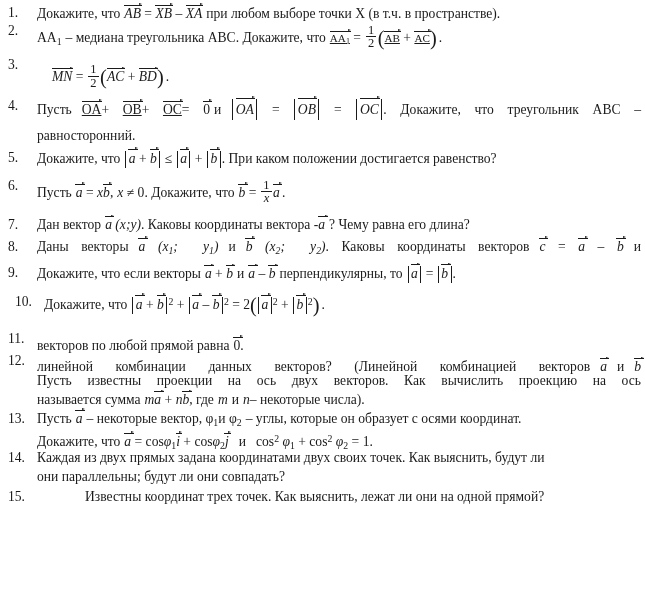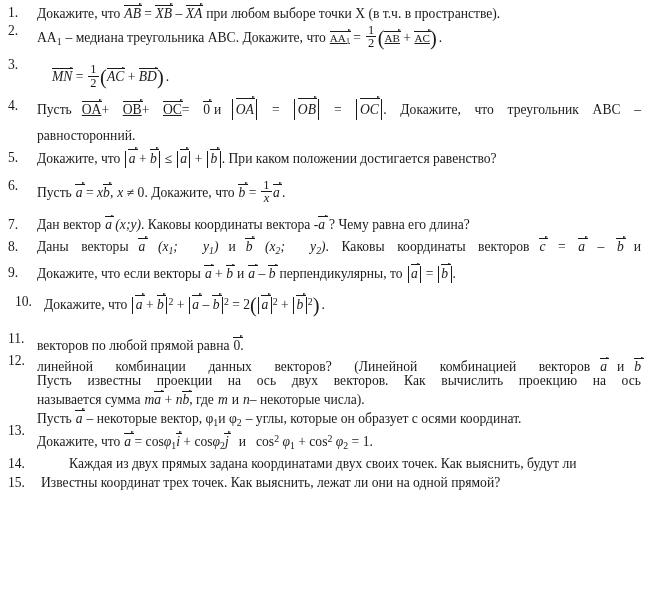--- a/index.html
+++ b/index.html
@@ -218,35 +218,36 @@
 
   <div class="problem" style="margin-top:2px;">
     <span class="num">12.</span>
     <span class="body">
       <div class="line just" style="margin-top:6px;"><span>линейной   комбинации   данных   векторов?   (Линейной   комбинацией   векторов</span><span class="wgap"></span><span class="mrow"><span class="av">a</span></span><span class="wgap"></span><span>и</span><span class="wgap"></span><span class="mrow"><span class="av">b</span></span></div>
       <div class="line just">Пусть   известны   проекции   на   ось   двух   векторов.   Как   вычислить   проекцию   на   ось</div>
       <div class="line" style="margin-top:6px;"><span>называется сумма</span><span class="gap"></span><span class="mrow"><span class="it">m</span><span class="av">a</span> + <span class="it">n</span><span class="av">b</span></span><span>, где</span><span class="gap"></span><span class="it">m</span><span class="gap"></span><span>и</span><span class="gap"></span><span class="it">n</span><span>– некоторые числа).</span></div>
     </span>
   </div>
 
-  <div class="problem" style="margin-top:5px;align-items:center;">
+  <div class="problem" style="margin-top:5px;">
     <span class="num">13.</span>
     <span class="body">
       <div class="line"><span>Пусть</span><span class="gap"></span><span class="mrow"><span class="av">a</span></span><span class="gap"></span><span>– некоторые вектор, φ</span><span class="sub">1</span><span>и φ</span><span class="sub">2</span><span class="gap"></span><span>– углы, которые он образует с осями координат.</span></div>
       <div class="line" style="margin-top:6px;"><span>Докажите, что</span><span class="gap"></span><span class="mrow"><span class="av">a</span> = cos<span class="it">φ</span><span class="sub">1</span><span class="av">i</span> + cos<span class="it">φ</span><span class="sub">2</span><span class="av">j</span><span class="wgap"></span>и<span class="wgap"></span>cos<span class="sup">2</span> <span class="it">φ</span><span class="sub">1</span> + cos<span class="sup">2</span> <span class="it">φ</span><span class="sub">2</span> = 1</span><span>.</span></div>
     </span>
   </div>
 
-  <div class="problem" style="margin-top:6px;gap:32px;">
+  <div class="problem" style="">
     <span class="num">14.</span>
     <span class="body">
       <div class="line">Каждая из двух прямых задана координатами двух своих точек. Как выяснить, будут ли</div>
-    </span>
-  </div>
-
-  <div class="problem" style="margin-top:6px;">
+      <div class="line" style="margin-top:6px;">они параллельны; будут ли они совпадать?</div>
+    </span>
+  </div>
+
+  <div class="problem" style="margin-top:6px;gap:44px;">
     <span class="num">15.</span>
     <span class="body">
       <div class="line" style="padding-left:4px;">Известны координат трех точек. Как выяснить, лежат ли они на одной прямой?</div>
     </span>
   </div>
 
 </div>
 
 </body></html>

